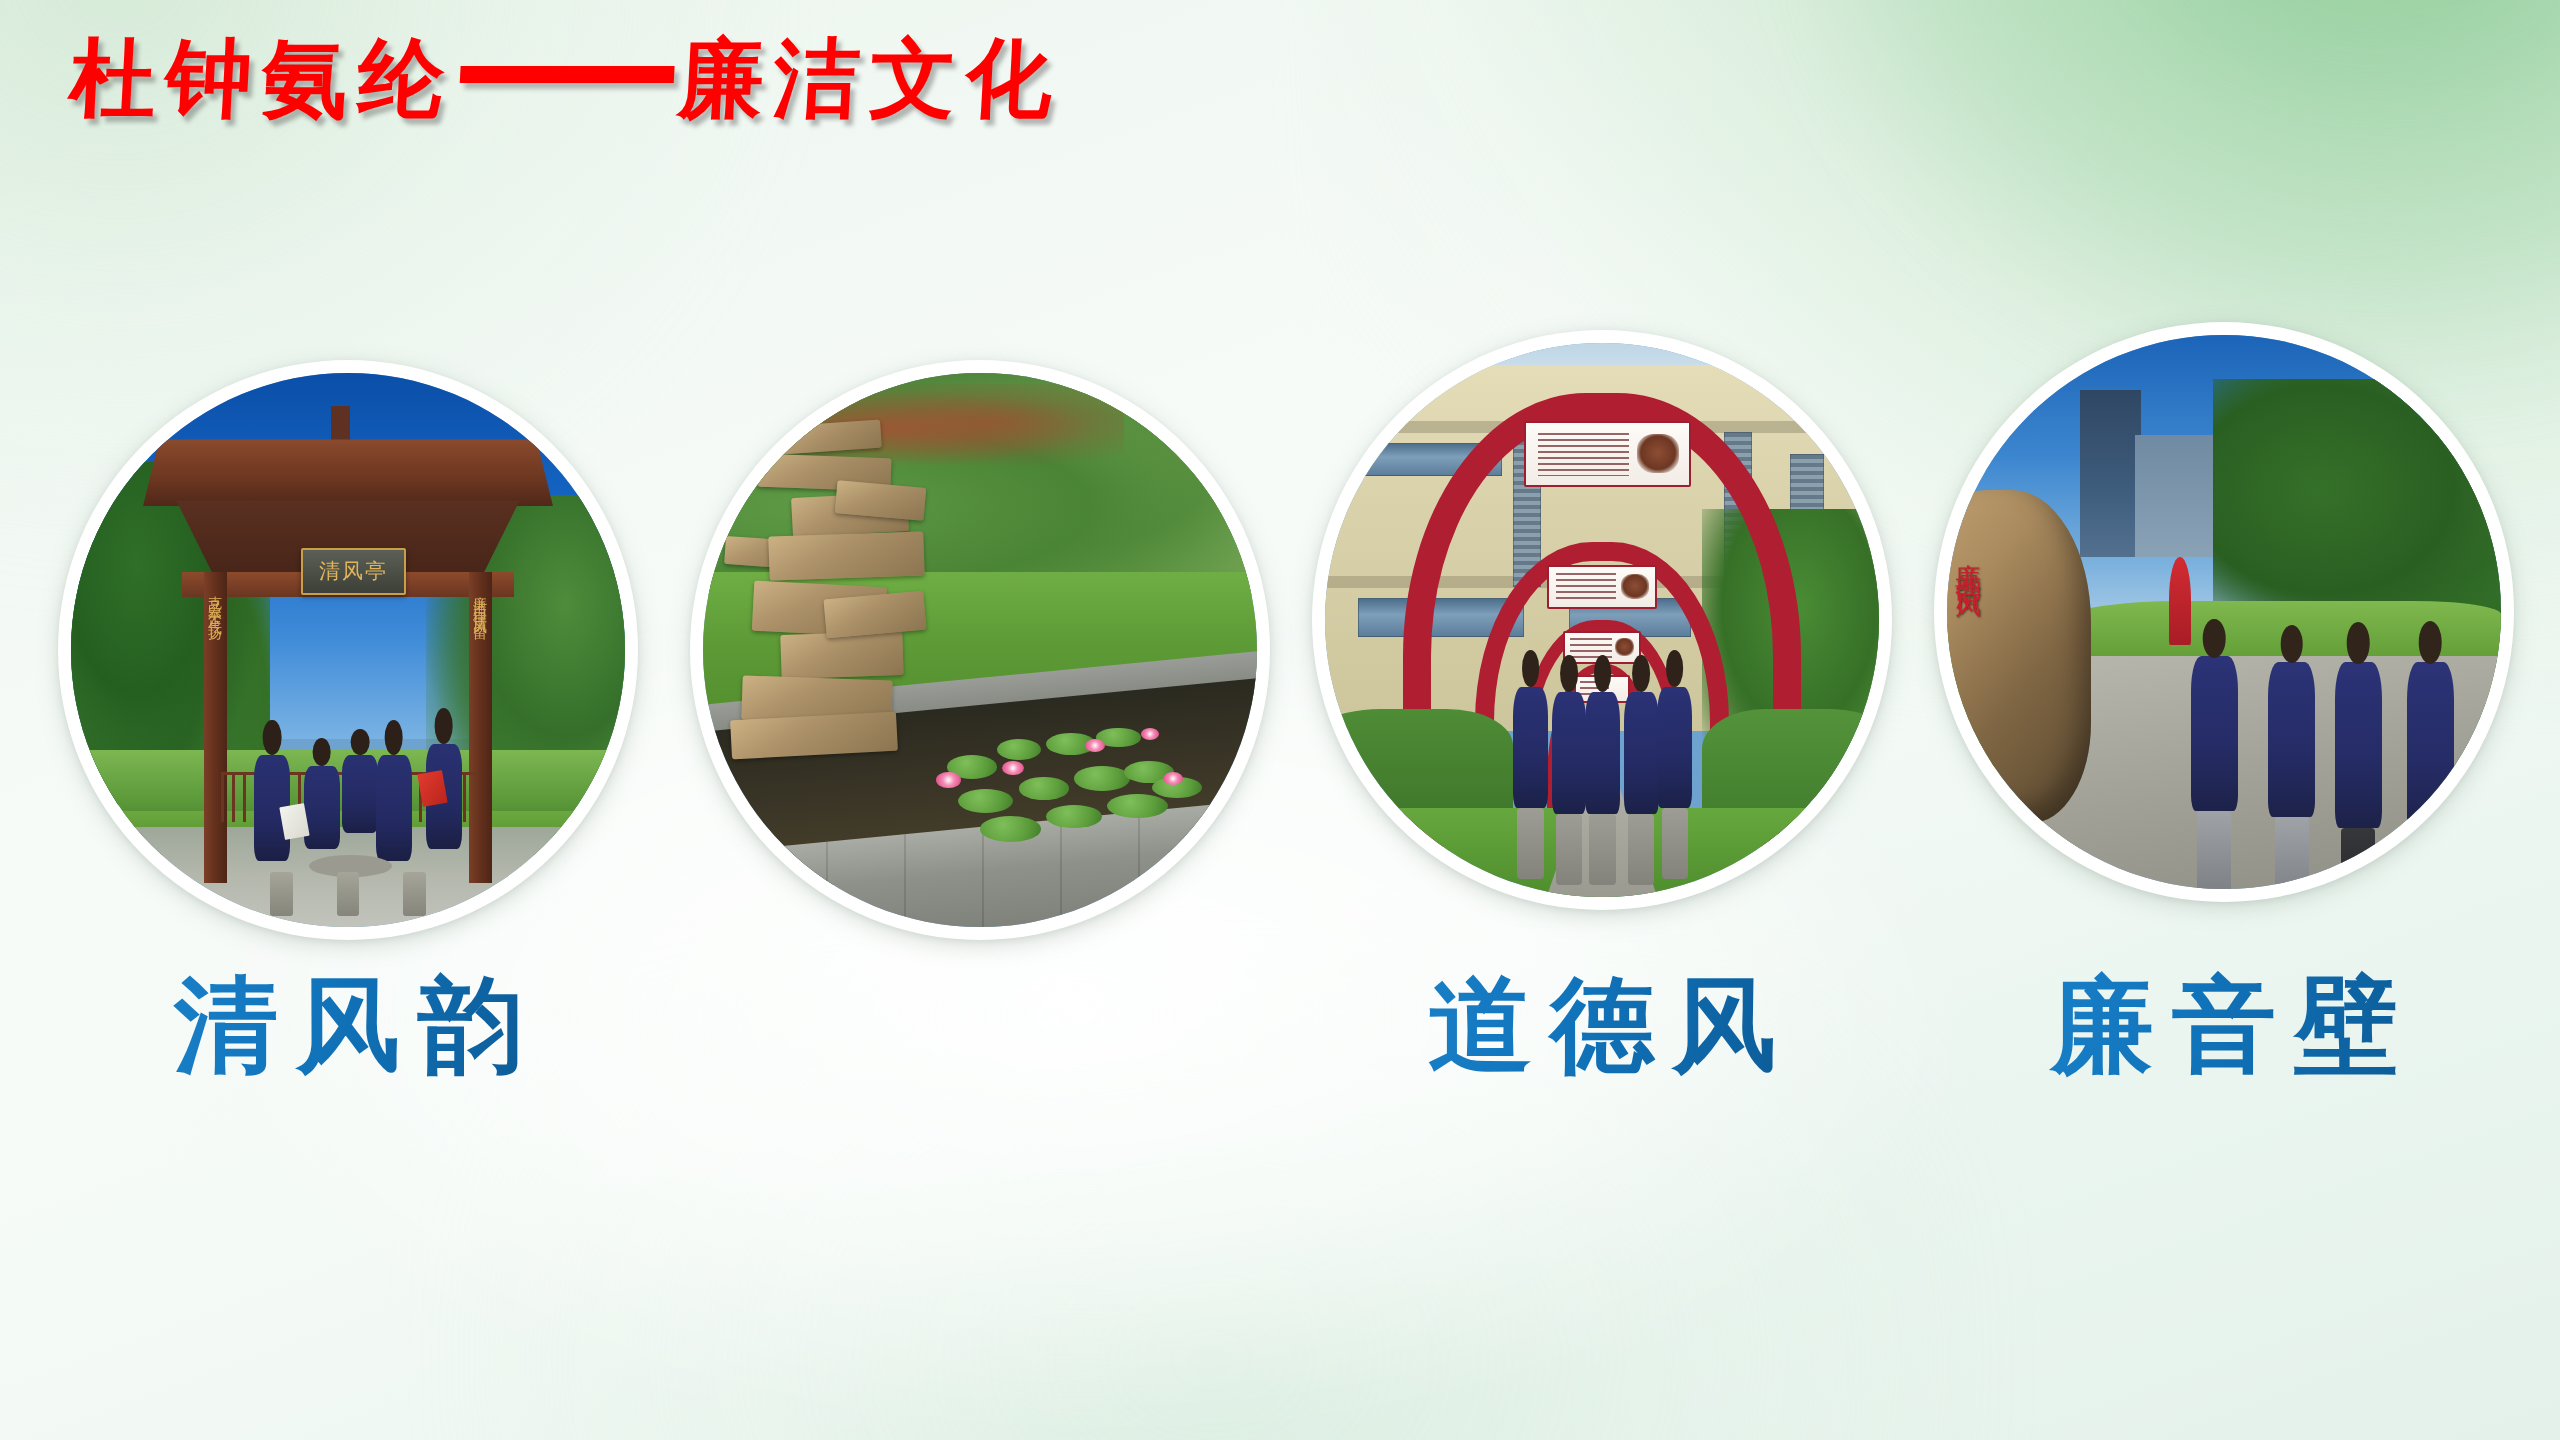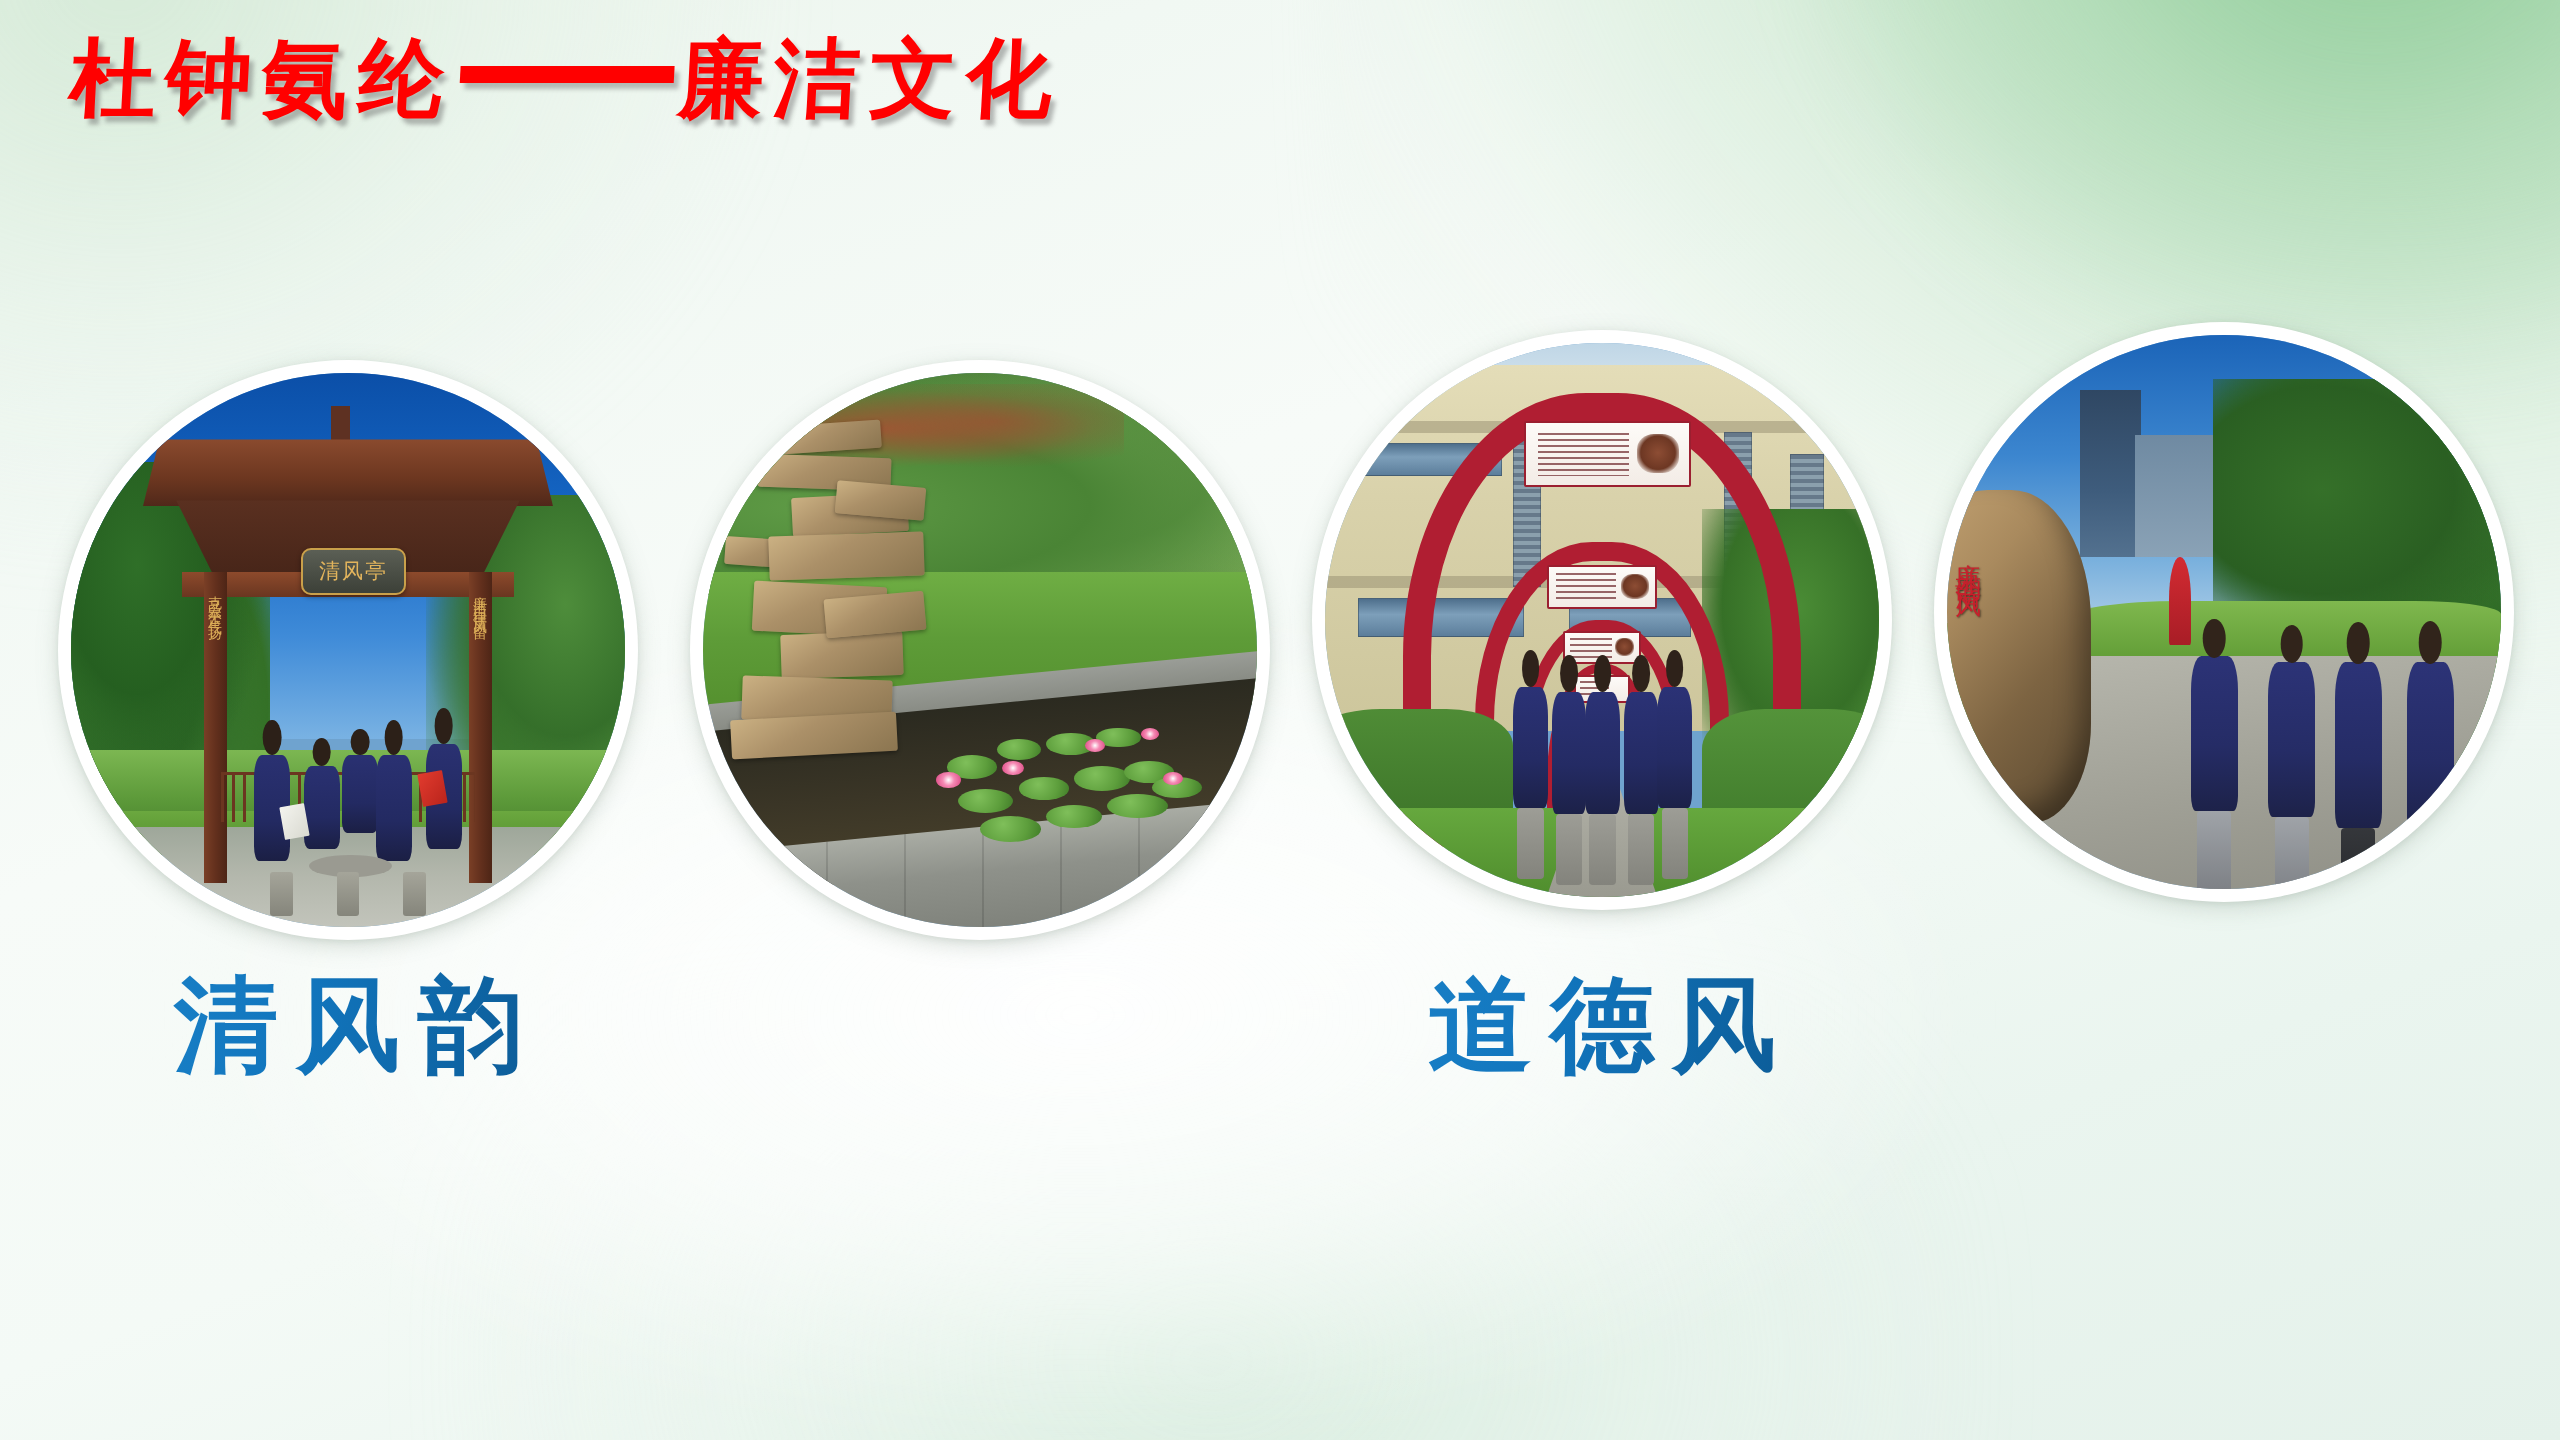--- a/index.html
+++ b/index.html
@@ -198,21 +198,21 @@
     background:#5e3122;
   }
   .s1 .beam {
     position:absolute; left:20%; top:36%; width:60%; height:4.4%;
     background:linear-gradient(180deg,#8d4a2c 0%,#6a3620 100%);
   }
   .s1 .plaque {
     position:absolute; left:41.5%; top:31.5%; width:19%; height:8.5%;
     background:linear-gradient(180deg,#5b5f55 0%,#3c4038 100%);
     border:2px solid #c9a04a;
-    border-radius:10px;
+    border-radius:2px;
     display:flex; align-items:center; justify-content:center;
     font-family:"DejaVu Serif","Liberation Serif",serif;
     color:#e2b45c; font-size:21px; letter-spacing:2px;
     box-shadow:0 2px 5px rgba(0,0,0,0.4);
   }
   .s1 .pillar {
     position:absolute; top:36%; width:4.2%; height:56%;
     background:linear-gradient(90deg,#7a3f26 0%,#63301d 50%,#4d2516 100%);
   }
   .s1 .pillar.left  { left:24%; }
@@ -724,15 +724,16 @@
           </div>
         </div>
       </div>
     </div>
 
   </div>
 
   <div id="caption-row">
     <div class="caption c1">清风韵</div>
     <div class="caption c3">道德风</div>
+    <div class="caption c4">廉音壁</div>
   </div>
 
 </div>
 
 </body></html>

